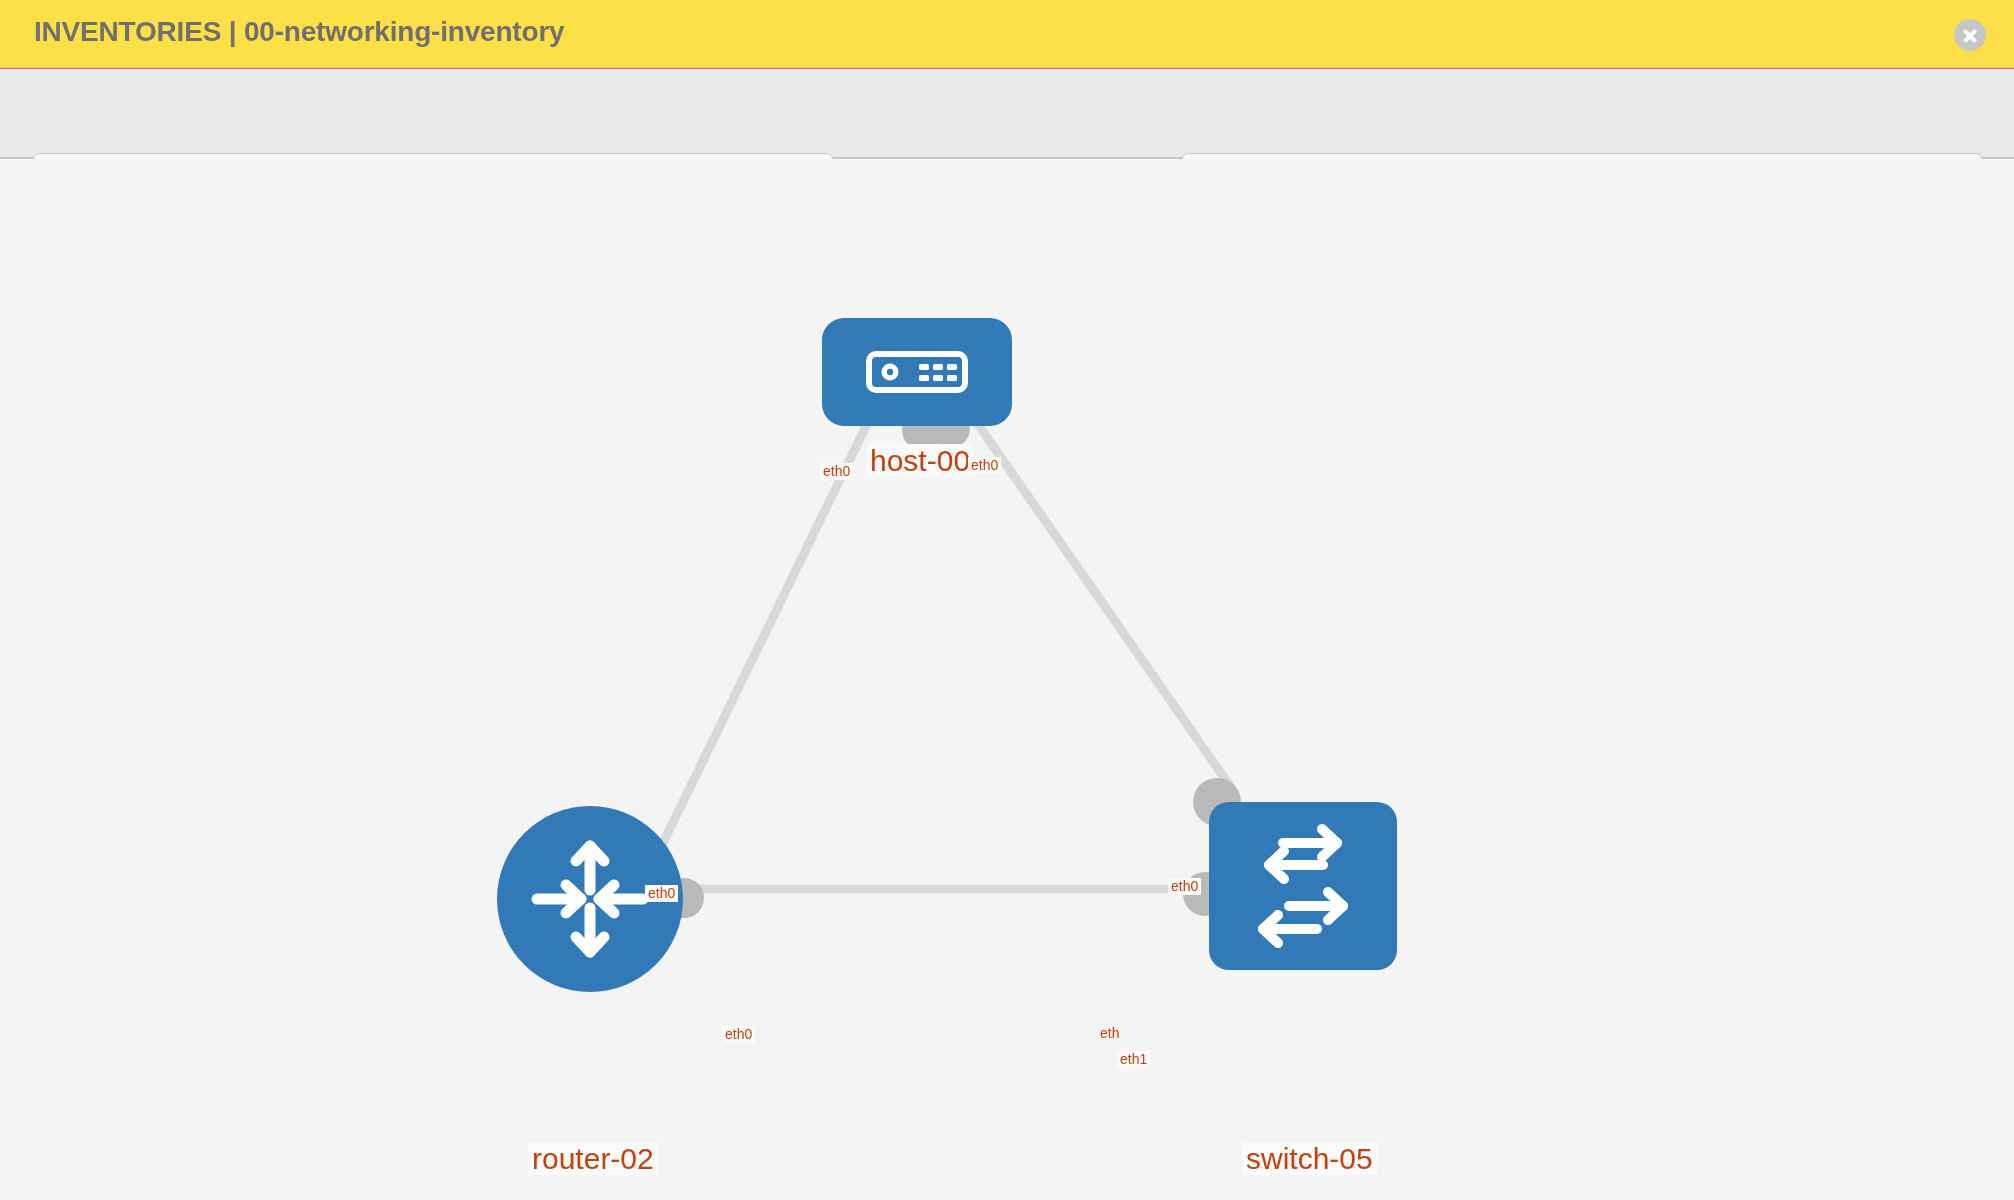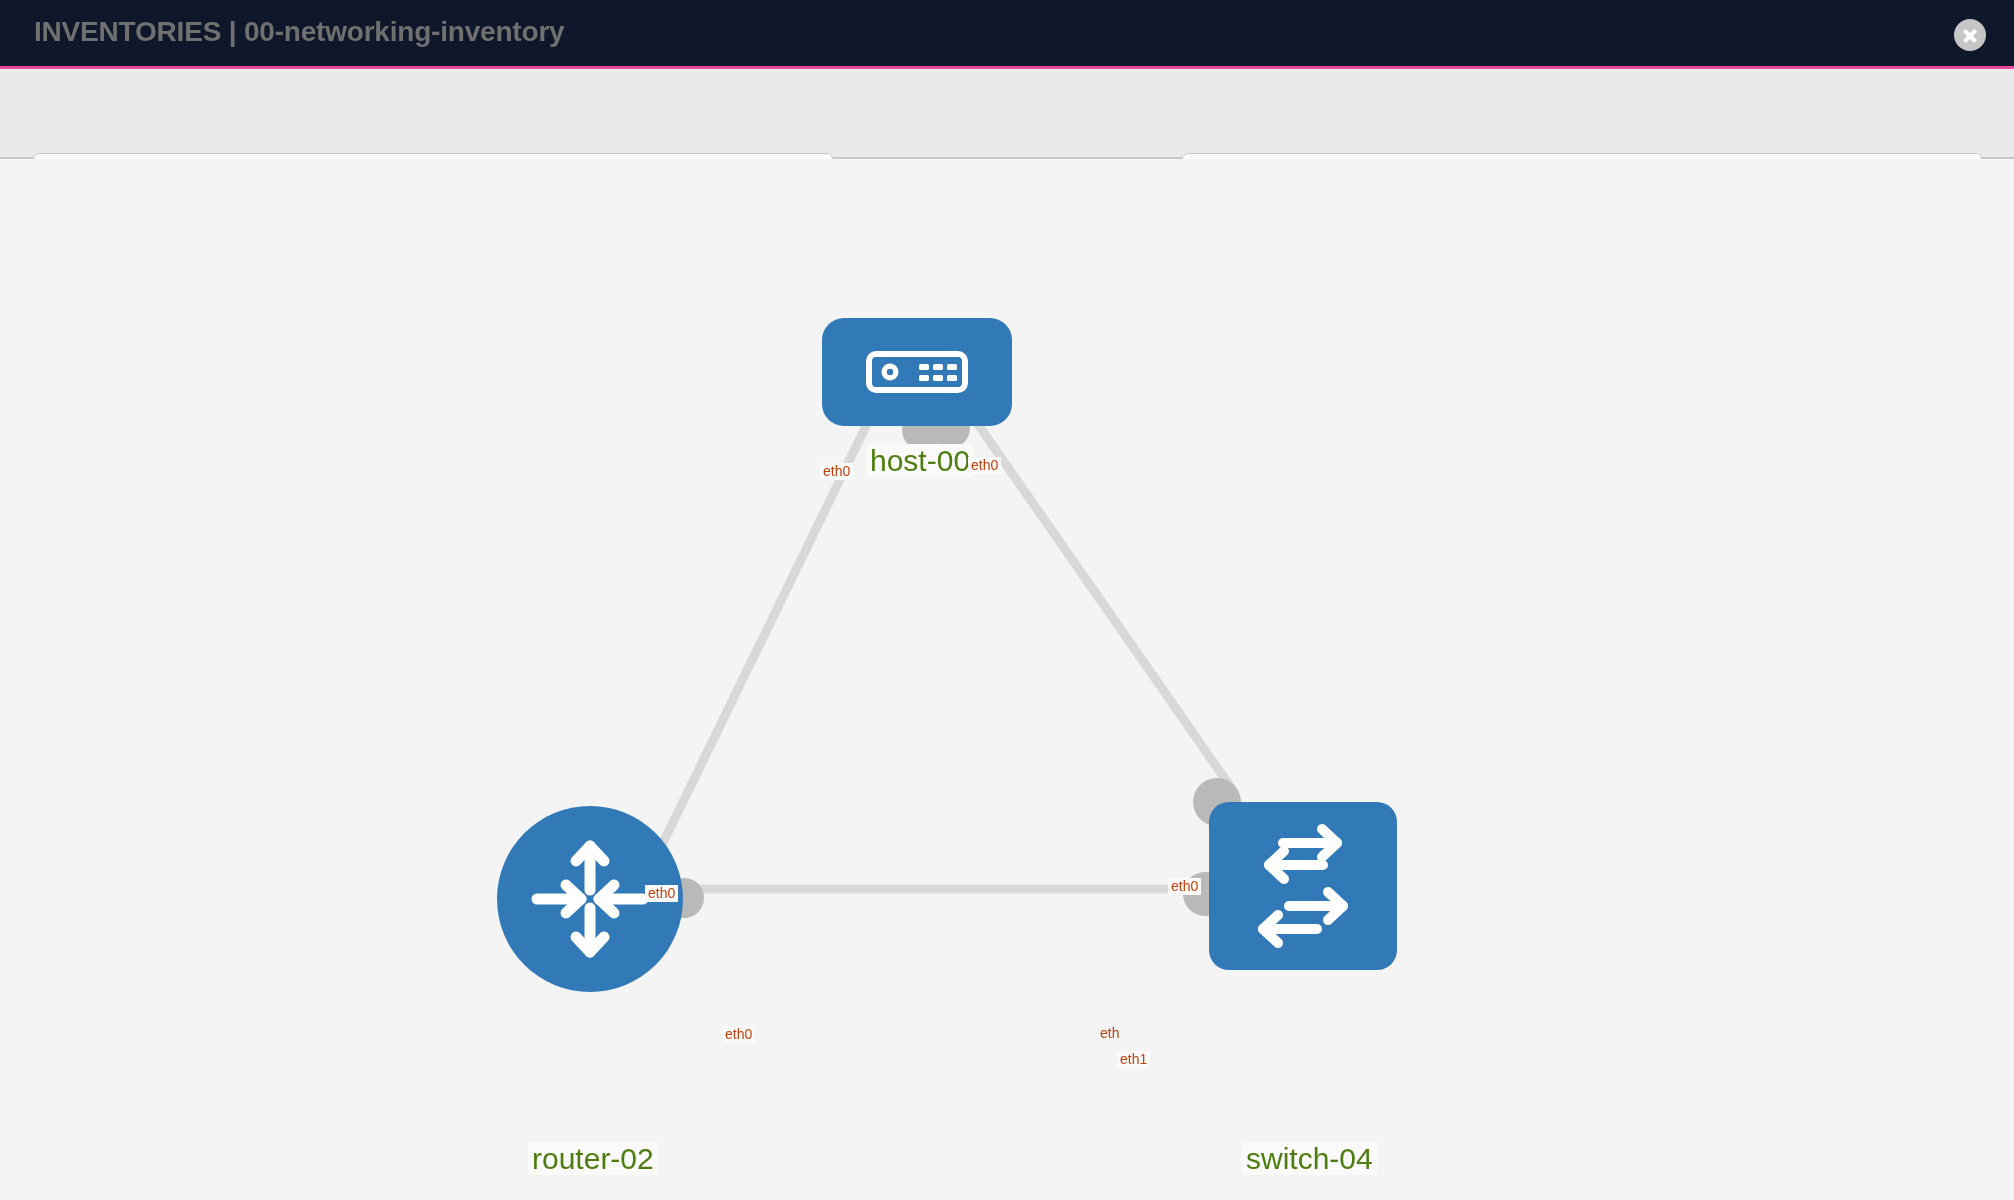--- a/index.html
+++ b/index.html
@@ -12,22 +12,22 @@
   #app {
     position: relative;
     width: 2014px; height: 1200px;
     background: #f4f4f4;
   }
 
   
   .header {
     position: absolute; left: 0; top: 0;
     width: 2014px; height: 69px;
-    background: #0f172a;
-    border-bottom: 3px solid #ec4899;
+    background: #fde047;
+    border-bottom: 1px solid #ec4899;
     box-sizing: border-box;
   }
   .page-title {
     position: absolute; left: 34px; top: 16px;
     font-size: 28px;
     font-weight: bold;
     color: #707070;
     letter-spacing: -0.2px;
     white-space: nowrap;
   }
@@ -151,21 +151,21 @@
     font-size: 14px;
     color: #c2410c;
     background: #fafafa;
     padding: 1px 3px;
     white-space: nowrap;
     line-height: 1.1;
   }
   .node-label {
     position: absolute;
     font-size: 30px;
-    color: #4d7c0f;
+    color: #c2410c;
     background: #fafafa;
     padding: 0 4px;
     white-space: nowrap;
     line-height: 1.1;
   }
 
   
   .zoom-panel {
     position: absolute;
     left: 1621px; top: 1081px;
@@ -330,21 +330,21 @@
           <path d="M75 49 L60 63 L75 77"></path>
 
           <path d="M80 104 H134"></path>
           <path d="M119 90 L134 104 L119 118"></path>
 
           <path d="M108 127 H54"></path>
           <path d="M69 113 L54 127 L69 141"></path>
         </g>
       </svg>
     </div>
-    <div class="node-label" style="left:1242px; top:983px;">switch-04</div>
+    <div class="node-label" style="left:1242px; top:983px;">switch-05</div>
     <div class="edge-label" style="left:1168px; top:719px;">eth0</div>
     <div class="edge-label" style="left:1100px; top:867px; background:transparent; padding:0;">eth</div>
     <div class="edge-label" style="left:1117px; top:892px;">eth1</div>
 
   </div>
 
 
 </div>
 
 </body></html>

